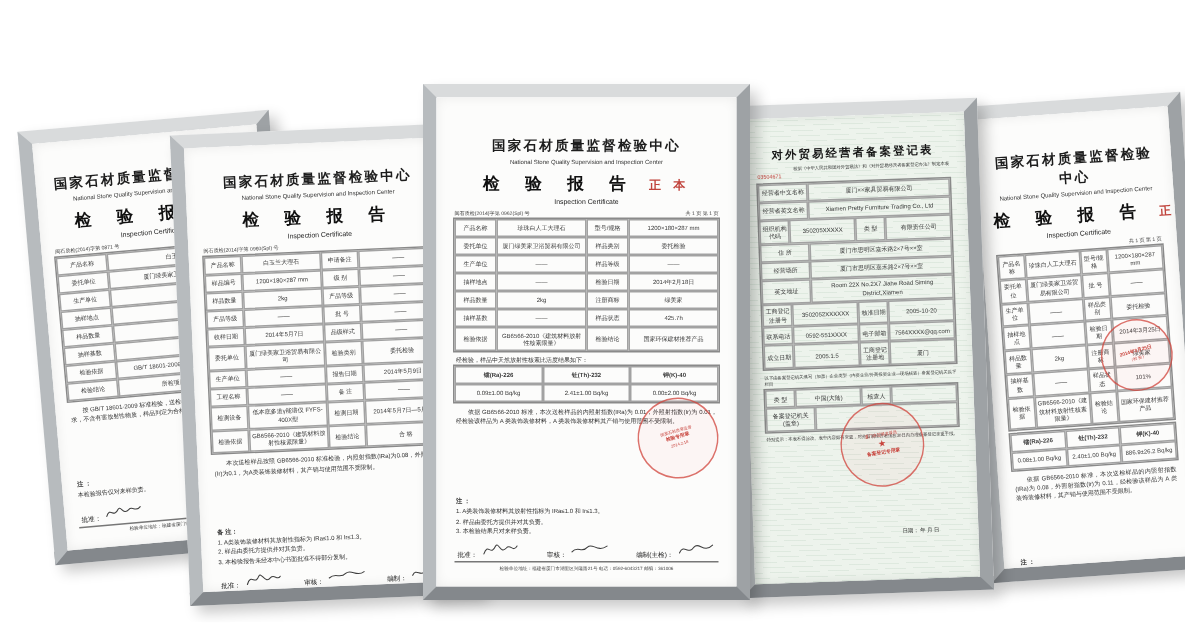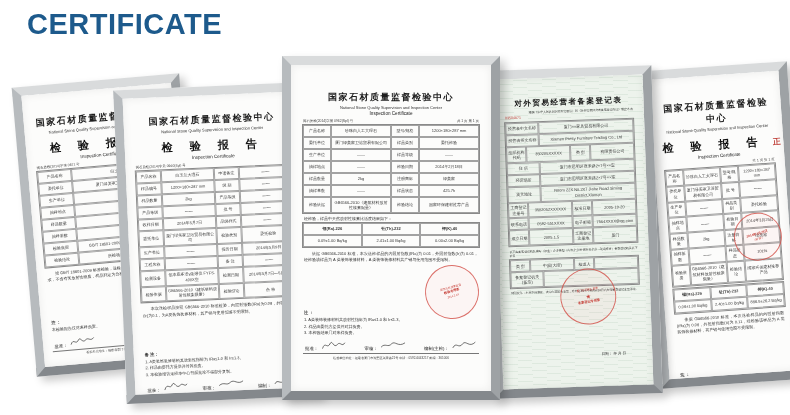--- a/index.html
+++ b/index.html
@@ -74,21 +74,20 @@
   .reg-no{font-size:3.6px;color:#c0433c;margin:1px 1px 2px;}
   .reg-section{font-size:2.9px;color:#333;margin:3px 1px 1px;line-height:1.4;}
   .reg-footnote{font-size:2.9px;color:#333;margin:2px 1px 0;line-height:1.4;}
   .reg-date{font-size:3.6px;color:#222;text-align:right;margin:2px 16px 0;position:relative;z-index:2;}
   .spacer4{height:58px;position:relative;}
 </style>
 </head>
 <body>
 
 <div class="stage">
-  <div class="page-title">CERTIFICATE</div>
 
   <div class="frame f1">
     <div class="paper pad1">
       <div class="insp-org">国家石材质量监督检验中心</div>
       <div class="insp-org-en">National Stone Quality Supervision and Inspection Center</div>
       <div class="insp-title">
         <span class="t-cn">检 验 报 告</span>
       </div>
       <div class="insp-sub">Inspection Certificate</div>
       <div class="meta-row">
@@ -254,20 +253,24 @@
         </span>
       </div>
       <div class="cfooter">检验单位地址：厦门市湖里区兴隆路21号  电话：0592-6043217  邮编：361006</div>
     </div>
   </div>
 
   <div class="frame f3">
     <div class="paper pad3">
       <div class="insp-org">国家石材质量监督检验中心</div>
       <div class="insp-org-en">National Stone Quality Supervision and Inspection Center</div>
+      <div class="insp-title">
+        <span class="t-cn">检 验 报 告</span>
+        <span class="t-copy">正 本</span>
+      </div>
       <div class="insp-sub">Inspection Certificate</div>
       <div class="meta-row">
         <span>闽石质检(2014)字第 0962(Spl) 号</span>
         <span>共 1 页 第 1 页</span>
       </div>
       <div class="dtable">
           <div class="trow" style="grid-template-columns: 16% 34% 16% 34%;">
             <div class="tcell tlab">产品名称</div>
             <div class="tcell">珍珠白人工大理石</div>
             <div class="tcell tlab">型号/规格</div>

